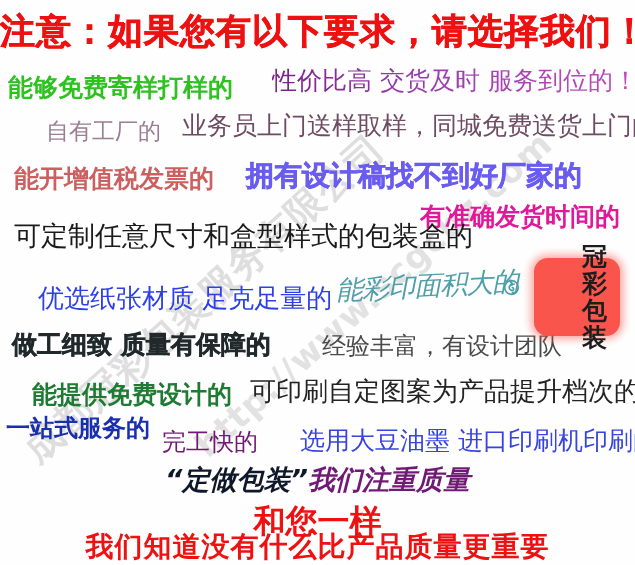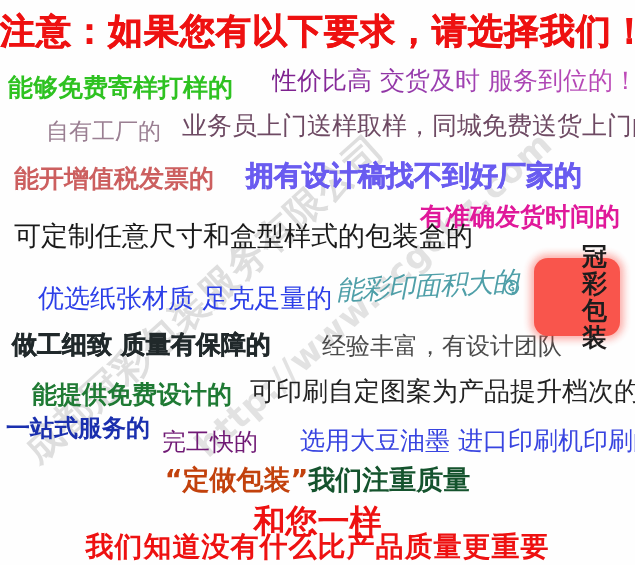--- a/index.html
+++ b/index.html
@@ -201,22 +201,22 @@
     color: #3844e0;
   }
 
   
   .close1 {
     left: 0; right: 0; top: 466px;
     text-align: center;
     font-size: 27px;
     font-weight: 900;
   }
-  .close1 .q { color: #c2410c; }
-  .close1 .b { color: #14532d; }
+  .close1 .q { color: #0f172a; font-style: italic; }
+  .close1 .b { color: #701a75; font-style: italic; }
   .close2 {
     left: 0; right: 0; top: 505px;
     text-align: center;
     font-size: 32px;
     font-weight: 900;
     color: #ee1111;
   }
   .close3 {
     left: 0; right: 0; top: 533px;
     text-align: center;

